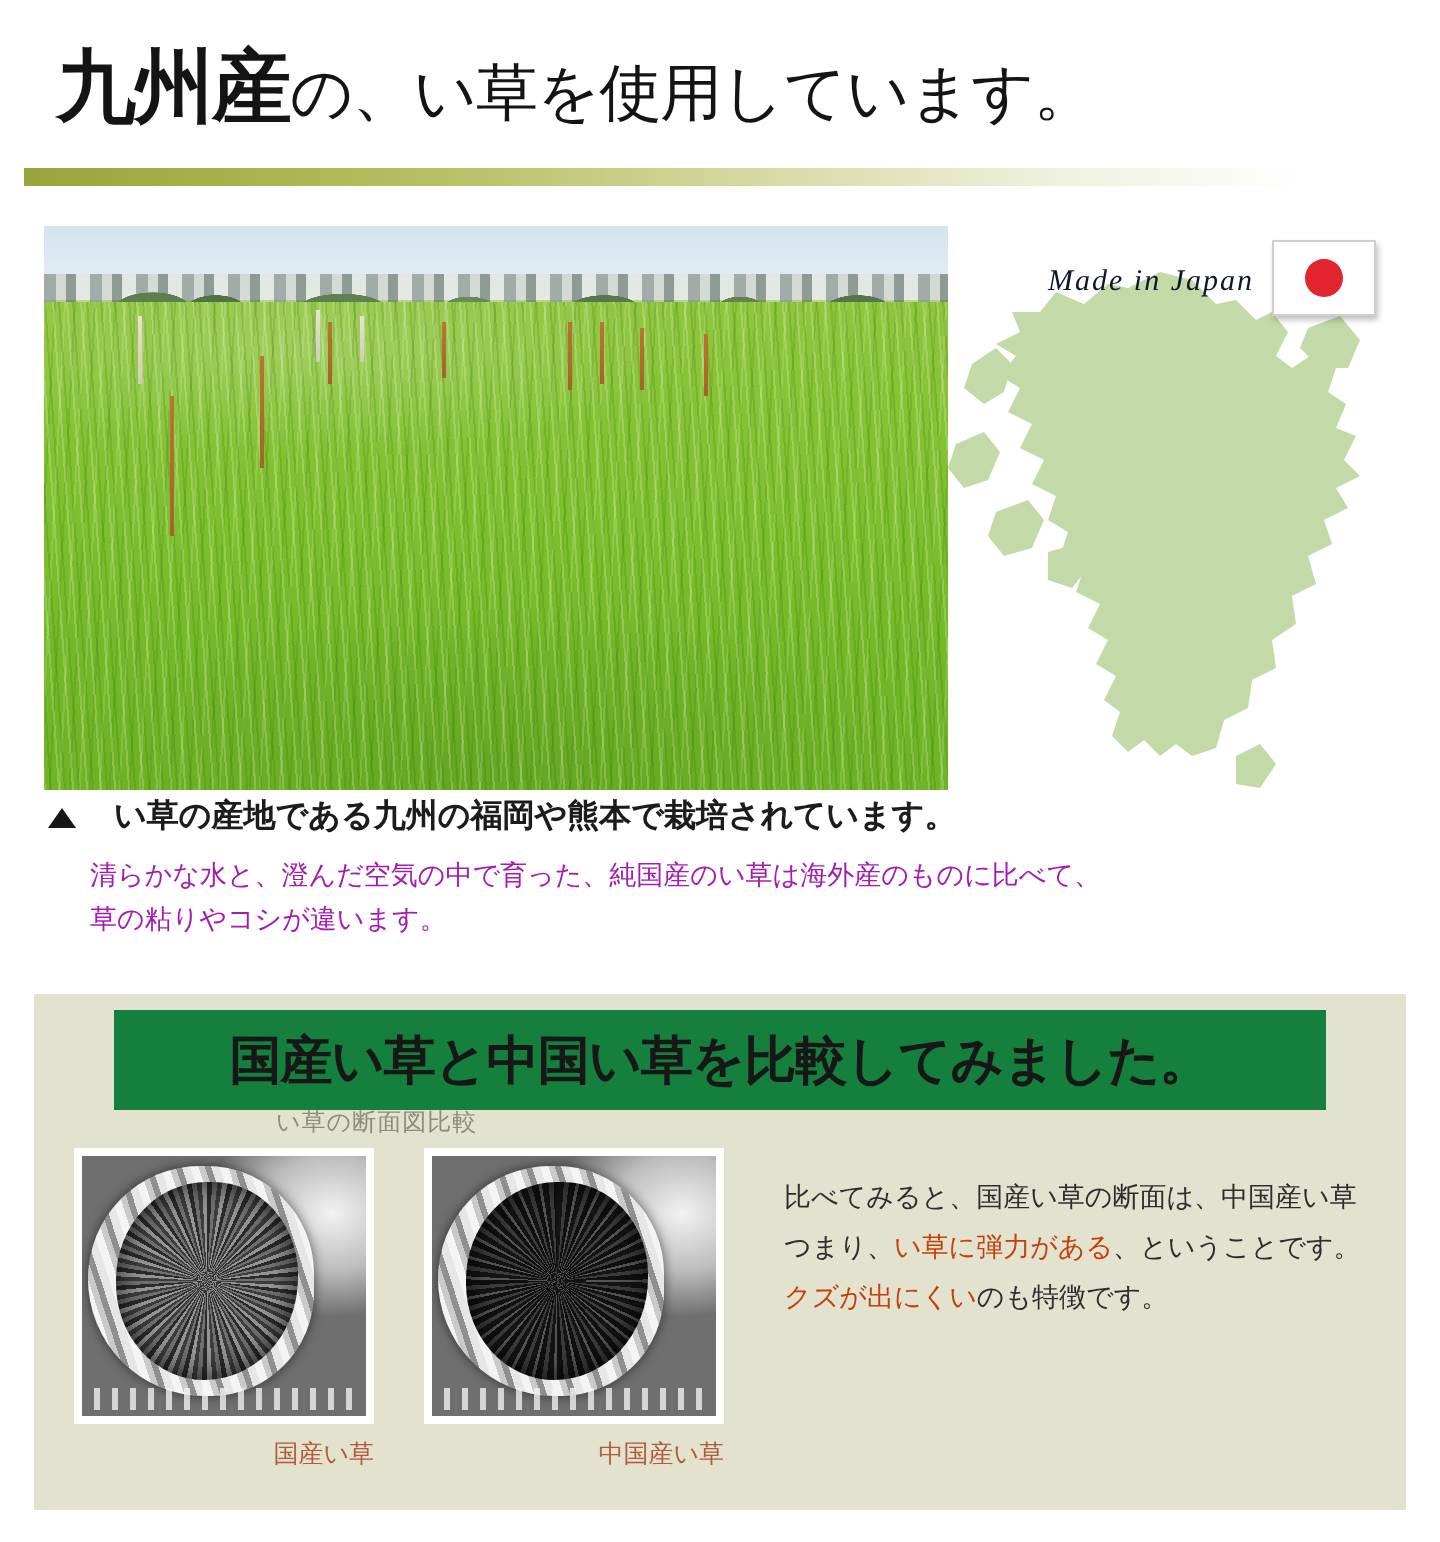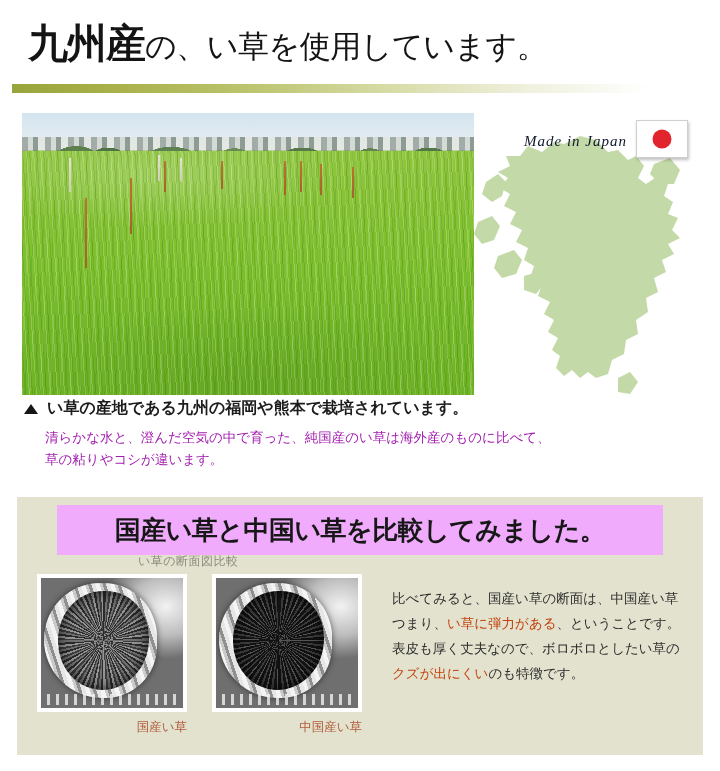--- a/index.html
+++ b/index.html
@@ -152,21 +152,21 @@
 
   
   .caption-head {
     position: absolute;
     left: 24px; top: 398px;
     font-size: 16px;
     font-weight: 700;
     color: #1c1c1c;
     display: flex;
     align-items: center;
-    gap: 9px;
+    gap: 19px;
   }
   .tri {
     width: 0; height: 0;
     border-left: 7px solid transparent;
     border-right: 7px solid transparent;
     border-bottom: 10px solid #161616;
   }
   .caption-body {
     position: absolute;
     left: 45px; top: 427px;
@@ -179,21 +179,21 @@
   .compare-panel {
     position: absolute;
     left: 17px; top: 497px;
     width: 686px; height: 258px;
     background: #e3e2ce;
   }
   .compare-band {
     position: absolute;
     left: 40px; top: 8px;
     width: 606px; height: 50px;
-    background: #f0abfc;
+    background: #15803d;
     display: flex;
     align-items: center;
     justify-content: center;
   }
   .compare-band-text {
     font-family: "Liberation Serif", "DejaVu Serif", serif;
     font-size: 26px;
     font-weight: 700;
     color: #171717;
     letter-spacing: -0.5px;
@@ -372,17 +372,16 @@
 </div>
 
 <div class="micro-cap left">国産い草</div>
 <div class="micro-cap right">中国産い草</div>
 
 <div class="compare-text">
   <div>比べてみると、国産い草の断面は、中国産い草</div>
   <div>
     <span>つまり、</span><b>い草に弾力がある</b><span>、ということです。</span>
   </div>
-  <div>表皮も厚く丈夫なので、ボロボロとしたい草の</div>
   <div>
     <b>クズが出にくい</b><span>のも特徴です。</span>
   </div>
 </div>
 
 </body></html>

